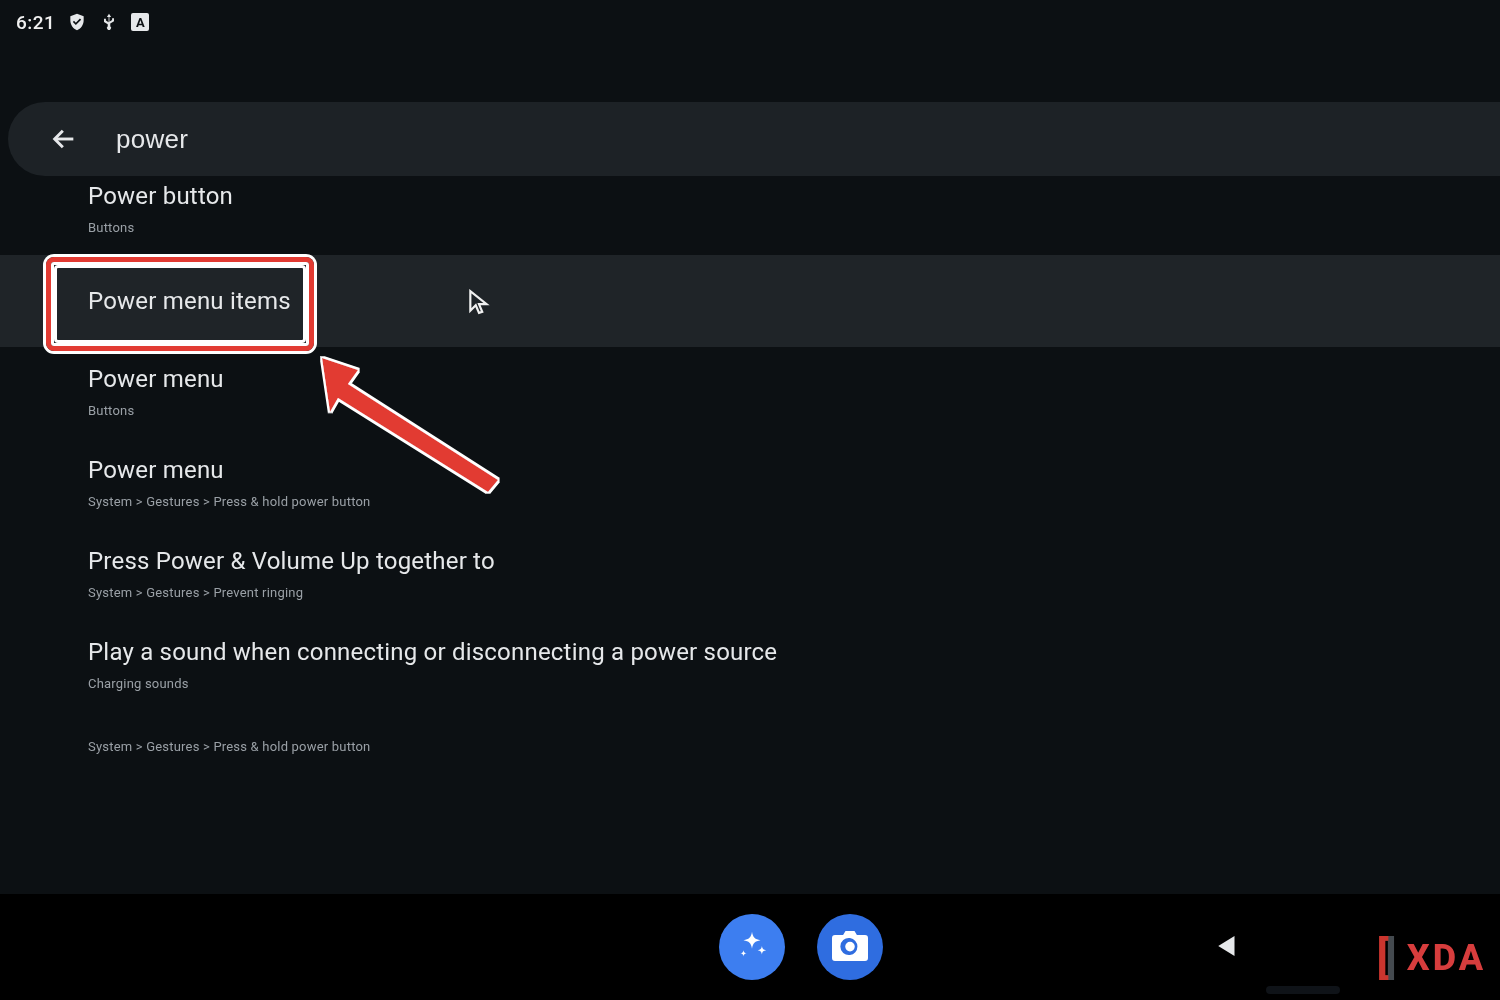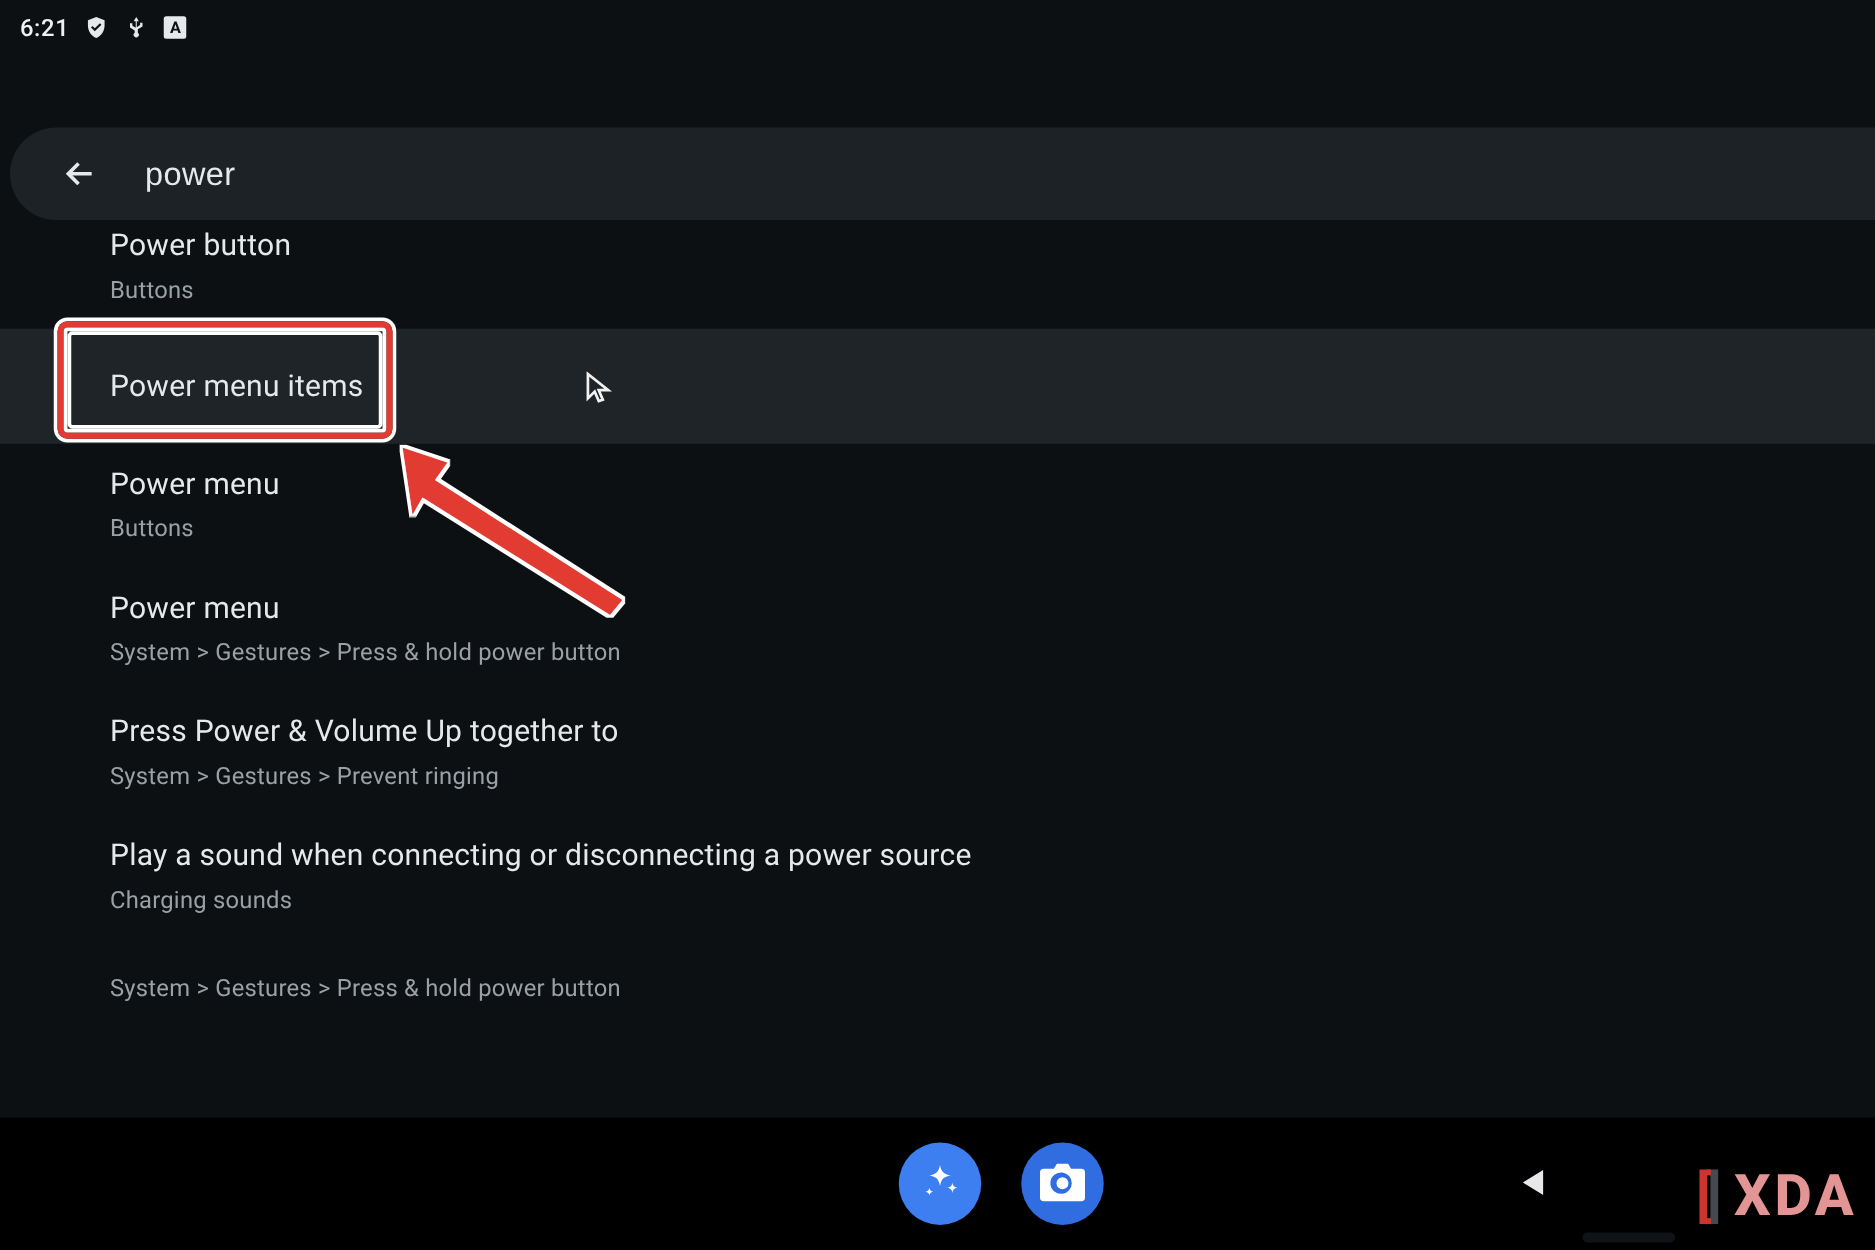--- a/index.html
+++ b/index.html
@@ -70,21 +70,21 @@
     position: absolute;
     top: 150px; left: 0; right: 0; bottom: 106px;
     padding-top: 14px;
   }
   .result-item {
     padding: 18px 12px 20px 88px;
     cursor: pointer;
     position: relative;
   }
   .result-item .title { font-size: 24px; color: #e6e8ea; letter-spacing: .2px; }
-  .result-item .subtitle { font-size: 19px; color: #9aa0a6; margin-top: 10px; letter-spacing: .2px; }
+  .result-item .subtitle { font-size: 13px; color: #9aa0a6; margin-top: 10px; letter-spacing: .2px; }
   .result-item-bare { padding: 30px 0 30px 88px; }
   .result-item.selected { background: #1f2428; }
 
   
   .callout-box {
     position: absolute;
     border: 5px solid #e23b33;
     outline: 3px solid #ffffff;
     outline-offset: -8px;
     box-shadow: 0 0 0 3px #ffffff, inset 0 0 0 3px #ffffff00;
@@ -151,21 +151,21 @@
     display: flex; align-items: center; gap: 10px;
     opacity: .9;
   }
   .wm-bracket { font-size: 44px; font-weight: 700; color:#4c5358; position:relative; }
   .wm-bracket::before{
     content:"[";
     color:#e23b33;
     position:absolute; left:-8px; top:0;
     font-size:44px;
   }
-  .wm-text { color:#fca5a5; font-size: 46px; font-weight: 800; letter-spacing: 3px; }
+  .wm-text { color:#ef4444; font-size: 36px; font-weight: 800; letter-spacing: 3px; }
 
 </style>
 </head>
 <body>
 
 <div class="status-bar">
   <span class="status-time">6:21</span>
   <span class="status-ic">
     <svg viewBox="0 0 24 24">
         <path d="M12 2 4 5v5c0 5.5 3.4 10.3 8 12 4.6-1.7 8-6.5 8-12V5l-8-3Zm-1.4 13.6L7 12l1.4-1.4 2.2 2.2 4.9-4.9L17 9.3l-6.4 6.3Z"></path>

